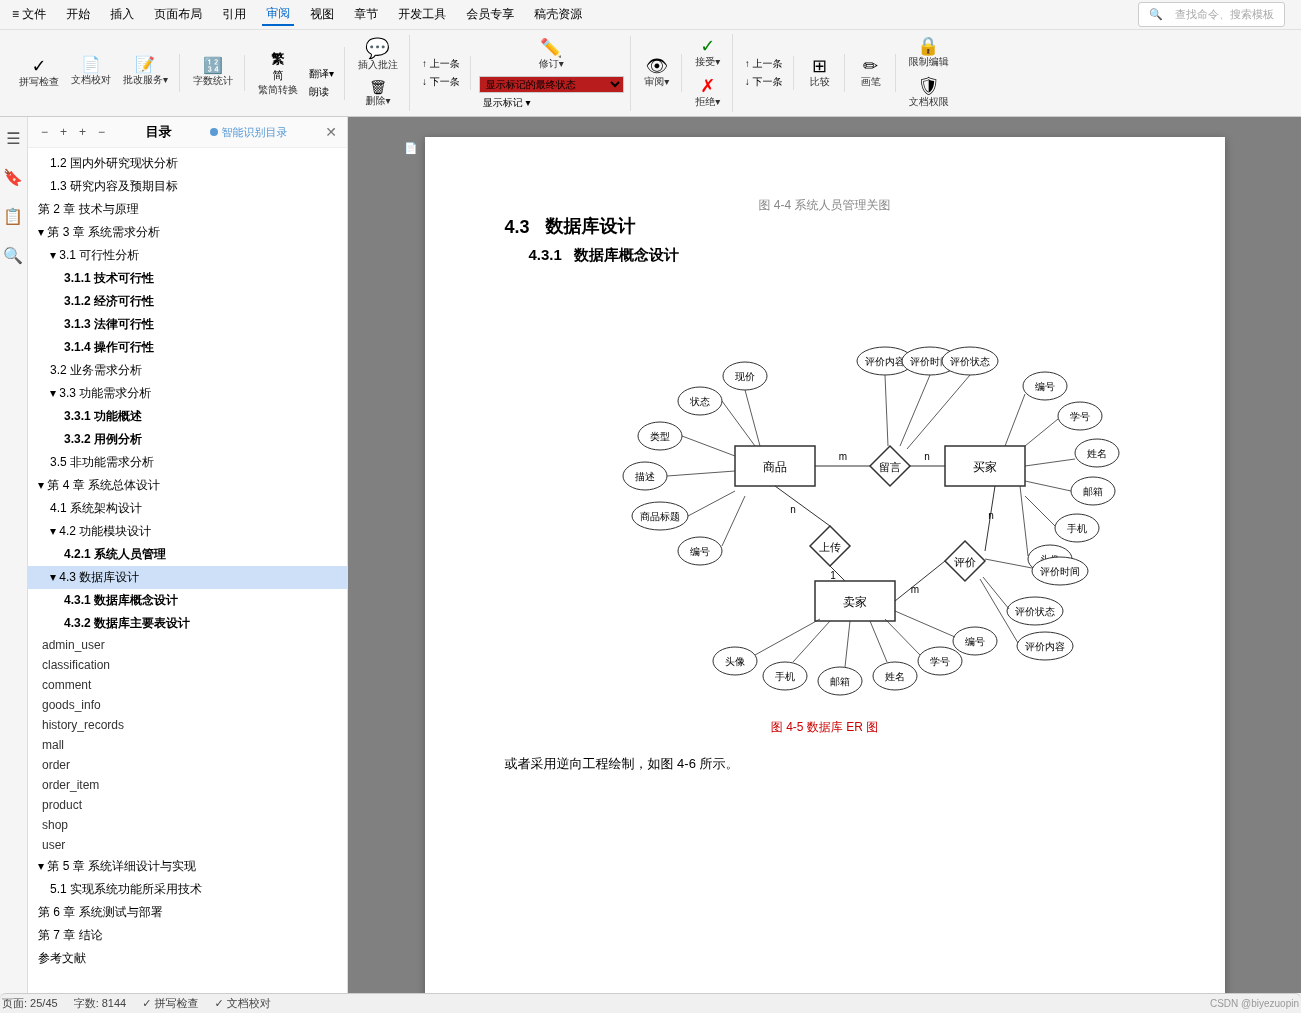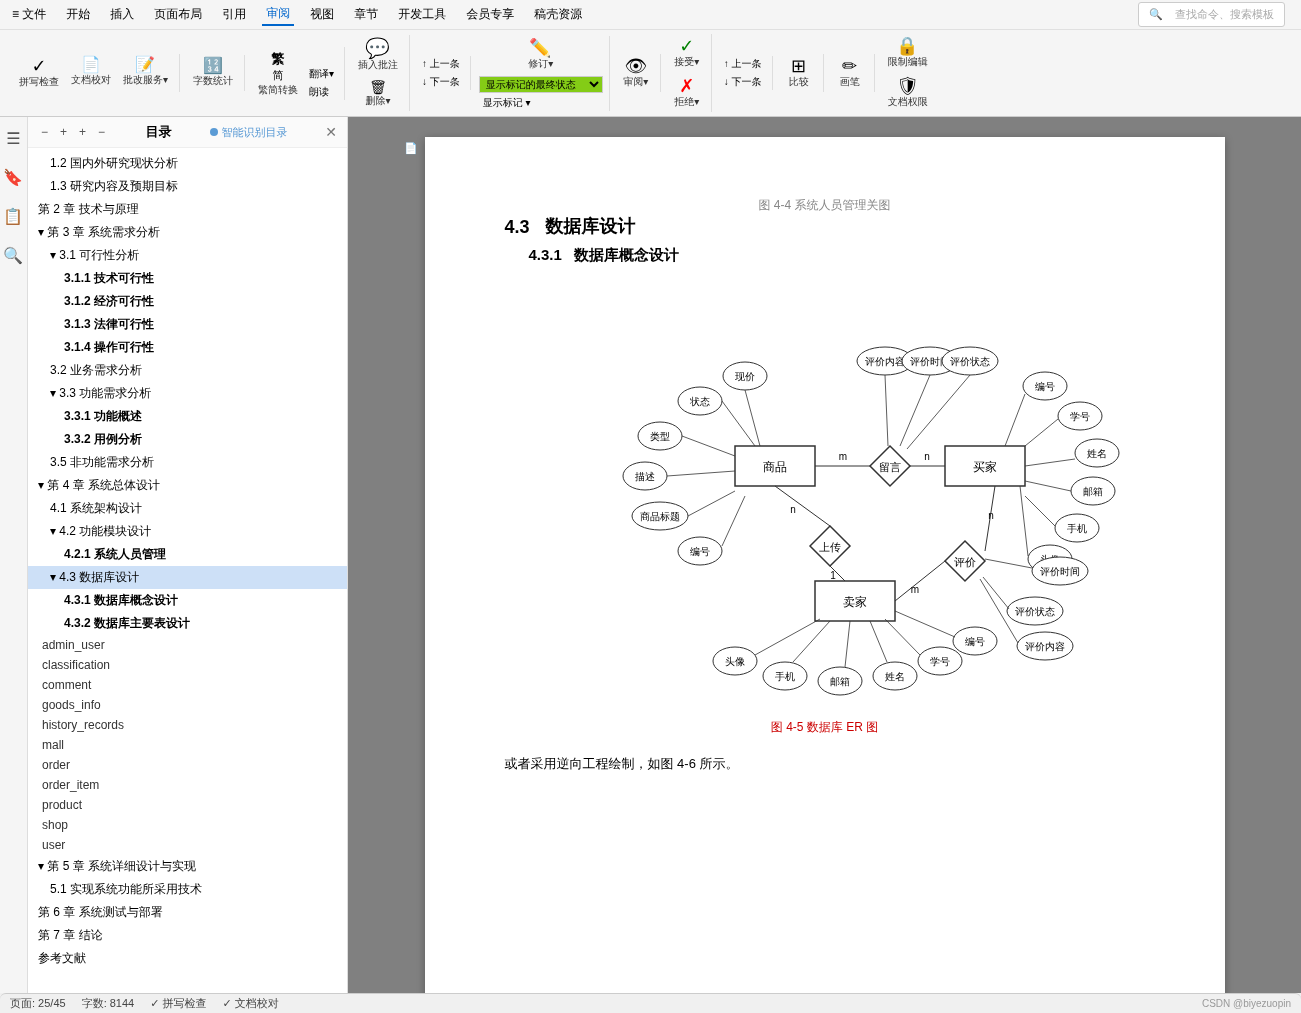--- a/index.html
+++ b/index.html
@@ -46,26 +46,26 @@
     .doc-area { flex: 1; background: #808080; overflow-y: auto; display: flex; flex-direction: column; align-items: center; padding: 20px; }
     .doc-page { background: white; width: 800px; min-height: 900px; padding: 60px 80px; box-shadow: 0 2px 8px rgba(0,0,0,0.3); position: relative; }
     .doc-text { font-size: 13px; line-height: 1.8; margin-bottom: 8px; }
 
     
     .er-diagram-container { display: flex; flex-direction: column; align-items: center; margin: 16px 0; }
     .er-caption { font-size: 12px; color: #c00; margin-top: 8px; text-align: center; }
     .er-svg { border: none; }
 
     
-    .status-bar { display: flex; align-items: center; justify-content: space-between; background: #f0f0f0; border-top: 1px solid #ccc; padding: 2px 10px; font-size: 11px; color: #444; flex-shrink: 0; border-radius: 6px; }
+    .status-bar { display: flex; align-items: center; justify-content: space-between; background: #f0f0f0; border-top: 1px solid #ccc; padding: 2px 2px; font-size: 11px; color: #444; flex-shrink: 0; border-radius: 6px; }
     .status-left { display: flex; gap: 16px; align-items: center; }
     .status-right { color: #999; font-size: 10px; }
 
     
-    .ribbon-select { font-size: 10px; border: 1px solid #ccc; padding: 1px 2px; background: #84cc16; width: 124px; }
+    .ribbon-select { font-size: 10px; border: 1px solid #ccc; padding: 1px 2px; background: #b91c1c; width: 145px; }
   </style>
 </head>
 <body>
 
 <div class="toolbar-container">
 
   <div class="menu-bar">
     <span>≡ 文件</span>
     <span>开始</span>
     <span>插入</span>

